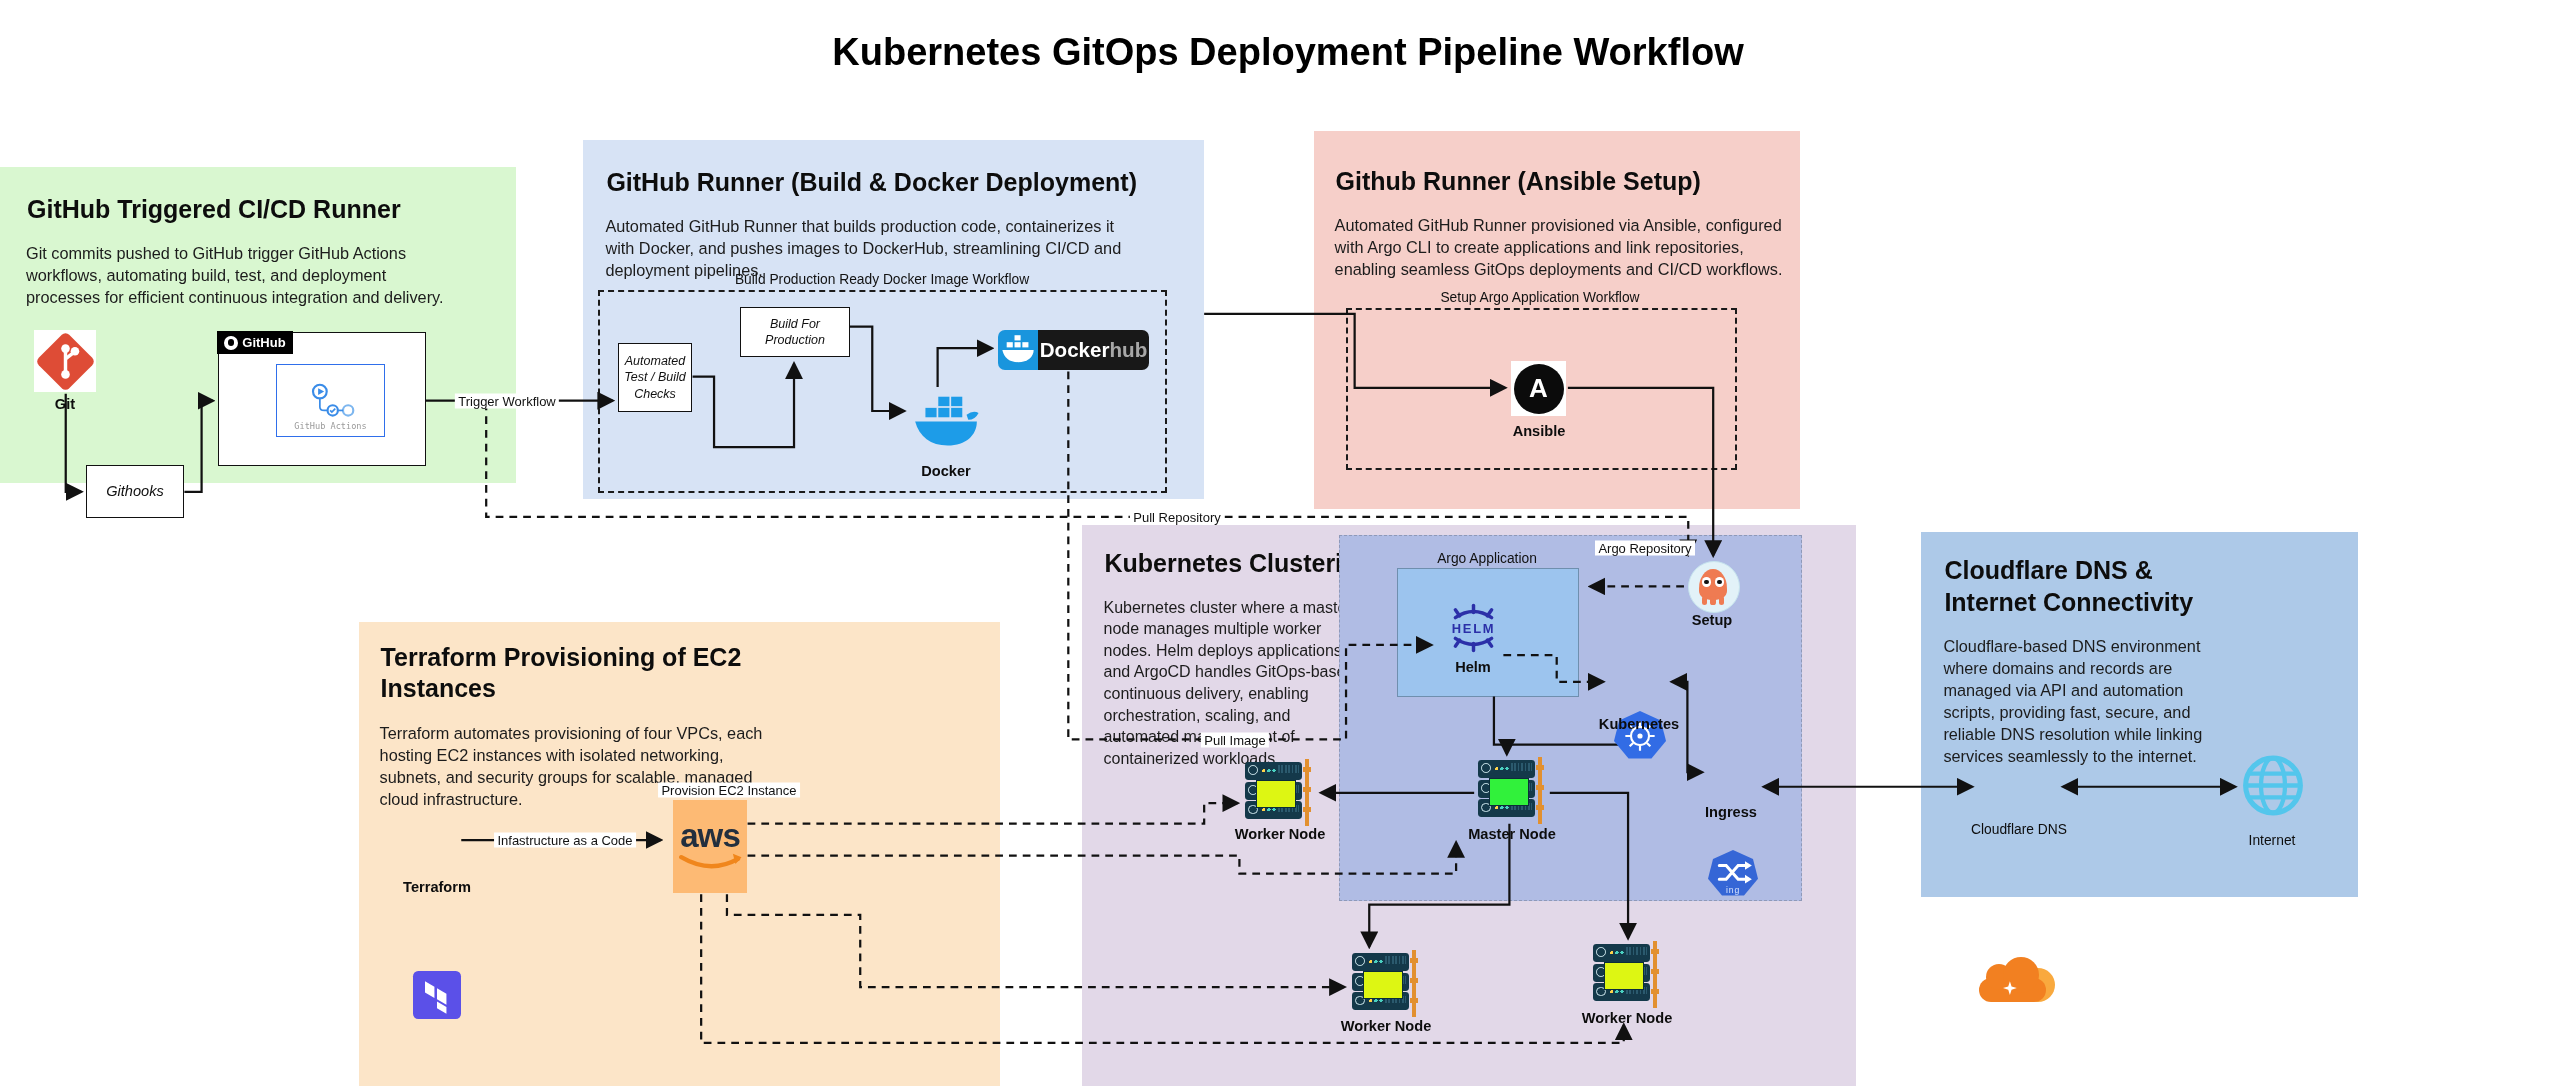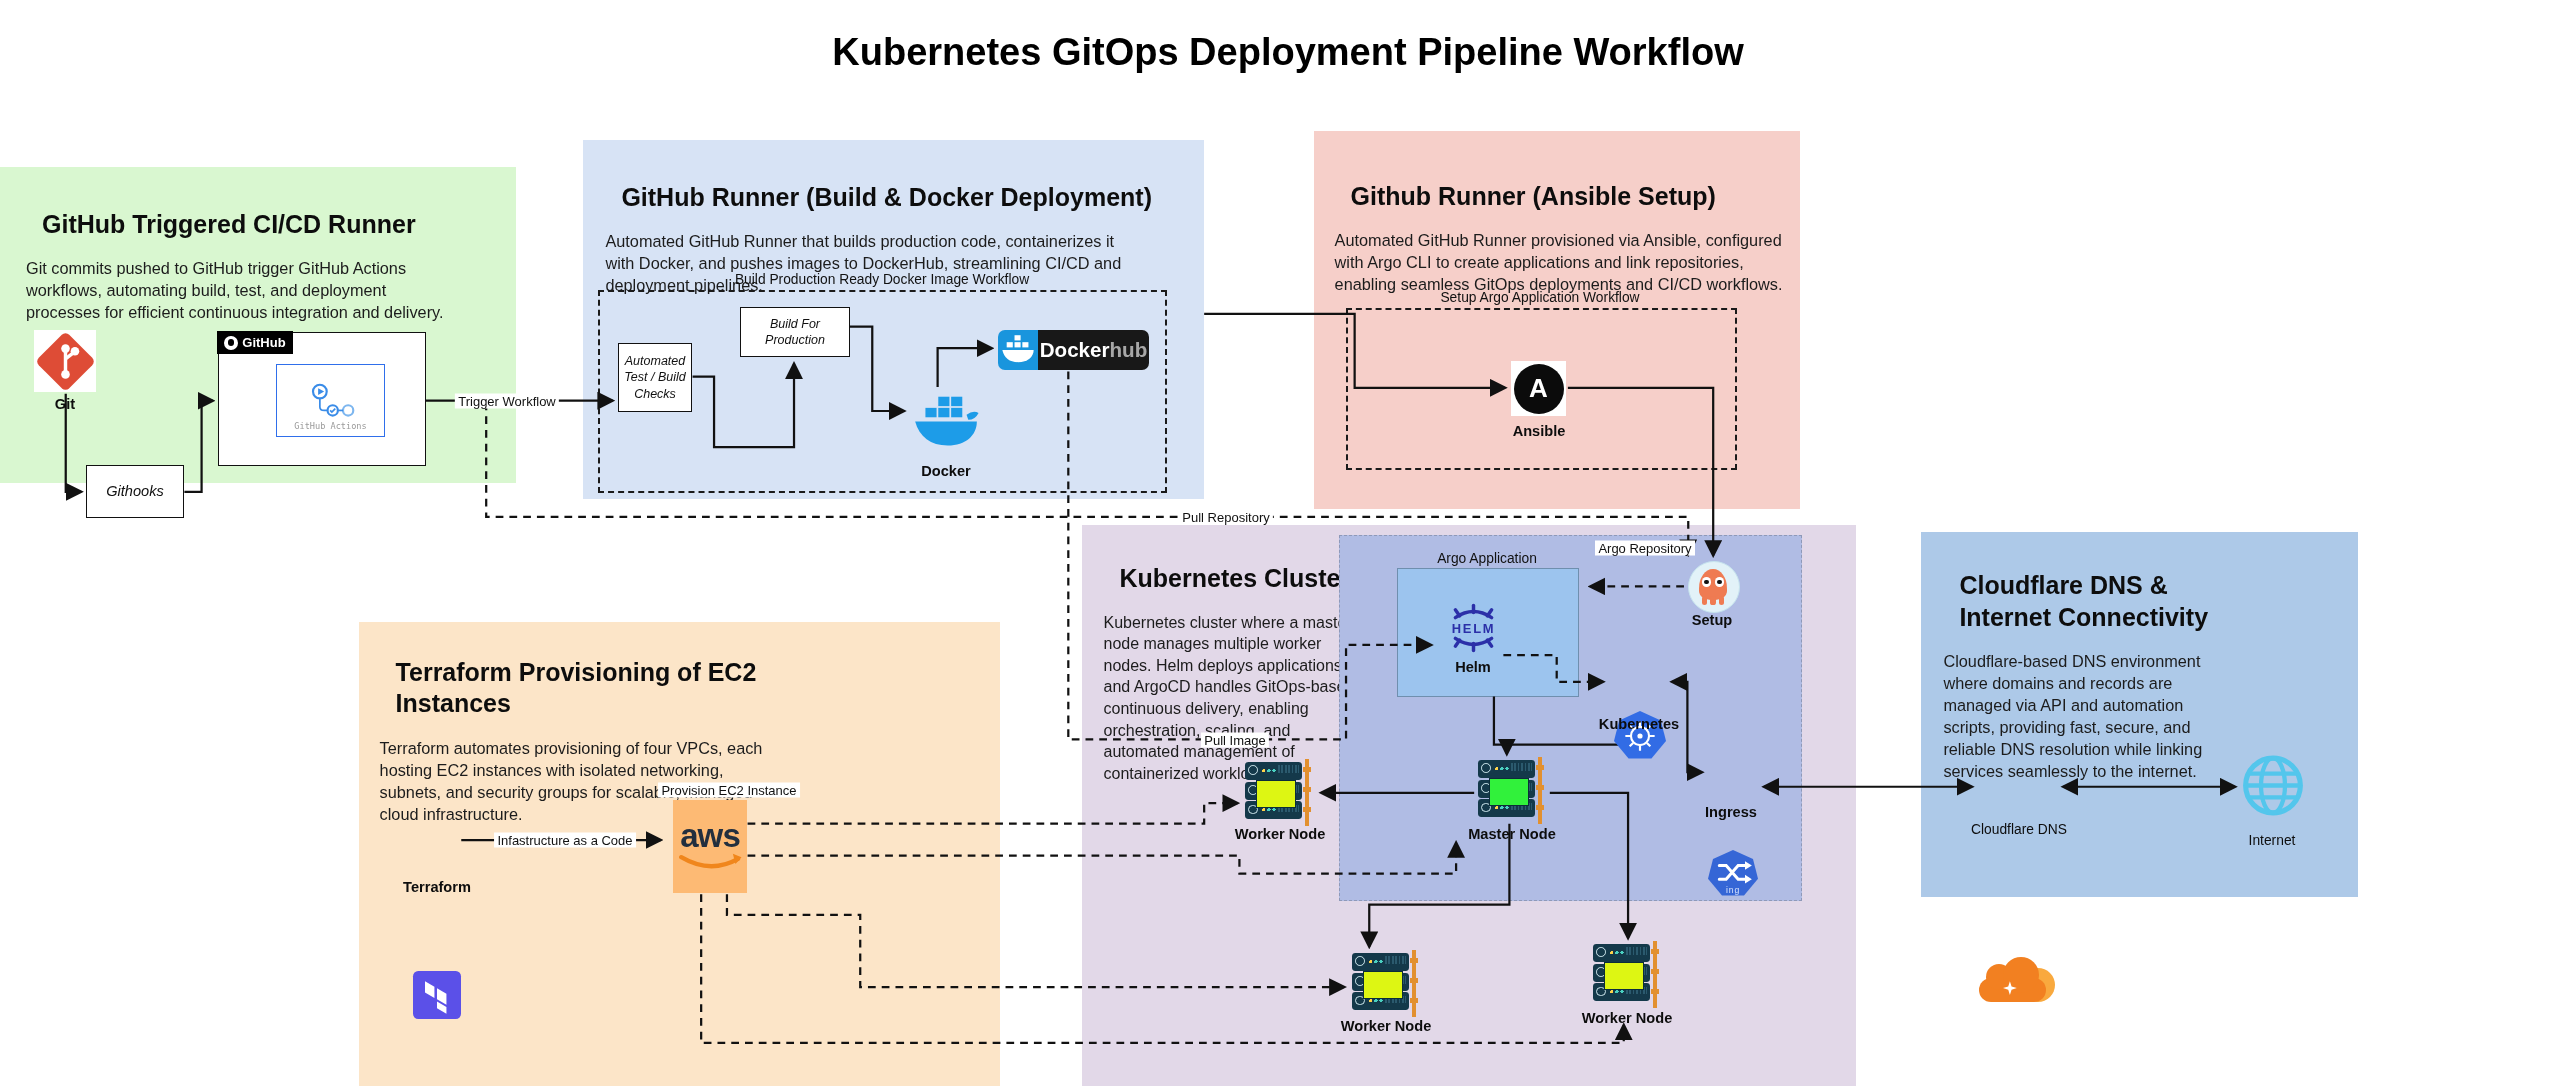--- a/index.html
+++ b/index.html
@@ -3,21 +3,21 @@
 <meta charset="utf-8">
 <style>
   html,body{margin:0;padding:0;background:#fff;}
   .canvas{position:relative;width:2576px;height:1092px;background:#fff;overflow:hidden;
           font-family:"Liberation Sans",sans-serif;color:#111;}
   .abs{position:absolute;}
   .title{position:absolute;left:50%;top:31px;transform:translateX(-50%);
          font-size:38px;font-weight:bold;color:#000;white-space:nowrap;}
   
   .region{position:absolute;box-sizing:border-box;}
-  .region h2{margin:16px;font-size:25px;font-weight:bold;color:#0d0d0d;line-height:1.25;white-space:pre-line;}
+  .region h2{margin:1px;font-size:25px;font-weight:bold;color:#0d0d0d;line-height:1.25;white-space:pre-line;}
   .region p{margin:17px 0 0 0;font-size:16.3px;color:#1c1c1c;line-height:1.35;}
   .box-green{left:0;top:167px;width:516px;height:316px;background:#d9f7d0;padding:26px 26px;}
   .box-blue{left:583px;top:140px;width:621px;height:359px;background:#d7e3f5;padding:26px 22.4px;}
   .box-red{left:1314px;top:131px;width:486px;height:378px;background:#f6cfc9;padding:34px 20.6px;}
   .box-purple{left:1082px;top:525px;width:774px;height:561px;background:#e2d8e8;padding:22.4px 21.5px;}
   .box-orange{left:359px;top:622px;width:641px;height:464px;background:#fce5c8;padding:19px 20.6px;}
   .box-cf{left:1921px;top:532px;width:437px;height:365px;background:#adc9e8;padding:22.4px 22.4px;}
   .inner-cluster{left:1339px;top:535px;width:463px;height:366px;background:#b0bce4;
                  border:1.7px dashed #8e99b8;box-sizing:border-box;z-index:2;}
   .argo-app-box{left:1397px;top:568px;width:182px;height:129px;background:#9cc4ee;
@@ -449,20 +449,20 @@
         <path d="M1748,762 L1810,762 L1810,793 L1864,793" marker-end="url(#ah)"></path>
         <path d="M869,958 L1400,958 L1400,934 L1439,934" marker-end="url(#ah)"></path>
         <path d="M869,995 L1441,995 L1441,1016 L1693,1016 L1693,980" marker-end="url(#ah)"></path>
         <path d="M845,1040 L845,1064 L1000,1064 L1000,1148 L1563,1148" marker-end="url(#ah)"></path>
         <path d="M815,1040 L815,1213 L1888,1213 L1888,1192" marker-end="url(#ah)"></path>
       </g>
     </g>
   </svg>
 
   <div class="clabel" style="left:507px;top:401px">Trigger Workflow</div>
-  <div class="clabel" style="left:1226px;top:517px">Pull Repository</div>
+  <div class="clabel" style="left:1177px;top:517px">Pull Repository</div>
   <div class="clabel" style="left:1645px;top:548px">Argo Repository</div>
   <div class="clabel" style="left:1235px;top:740px">Pull Image</div>
   <div class="clabel" style="left:565px;top:840px">Infastructure as a Code</div>
   <div class="clabel" style="left:729px;top:790px">Provision EC2 Instance</div>
 
 </div>
 
 
 </body></html>

